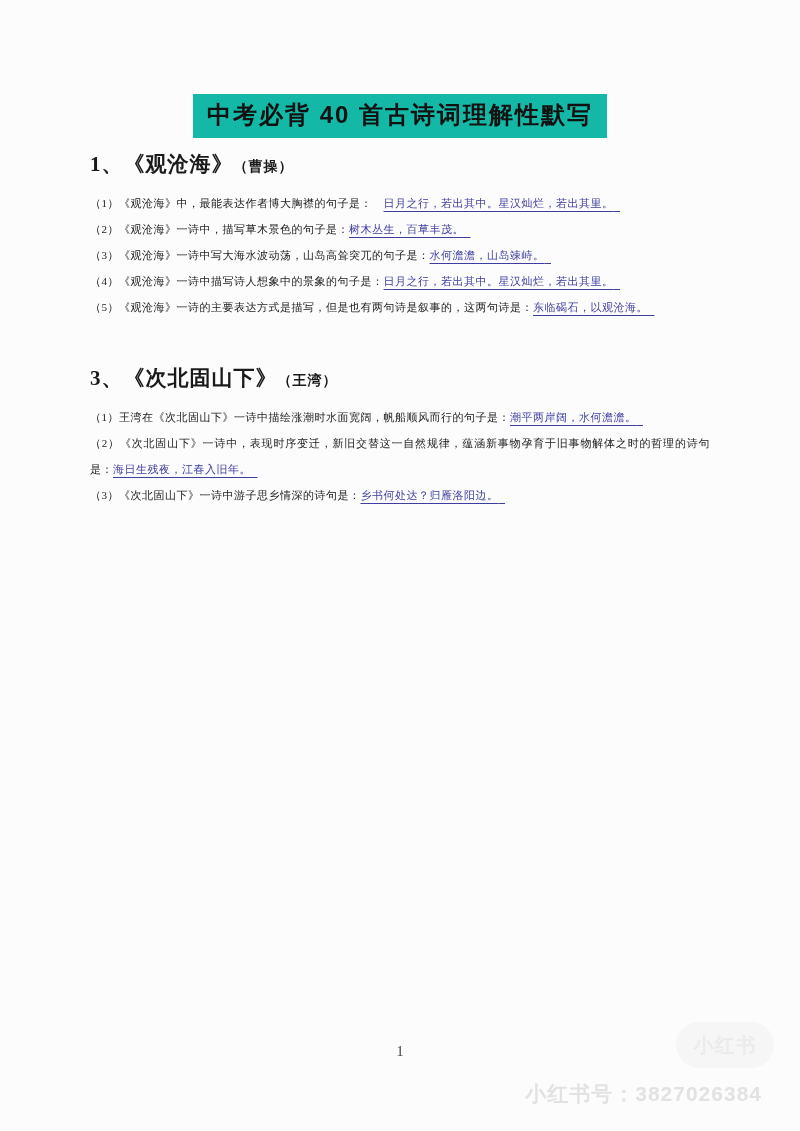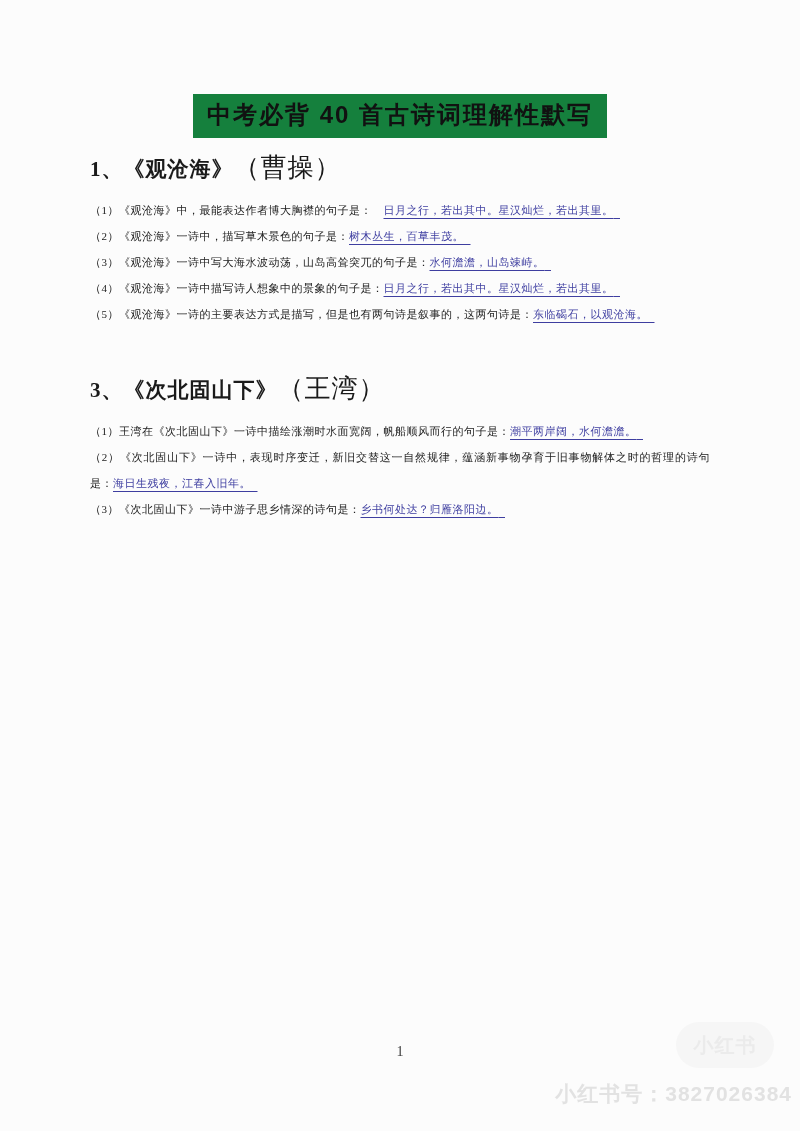--- a/index.html
+++ b/index.html
@@ -16,40 +16,40 @@
     height: 1131px;
     padding: 94px 90px 0 90px;
     position: relative;
   }
   .title-wrap {
     text-align: center;
     margin-bottom: 12px;
   }
   .title {
     display: inline-block;
-    background: #15803d;
+    background: #14b8a6;
     font-family: "Liberation Sans", "DejaVu Sans", sans-serif;
     font-weight: 900;
     font-size: 24px;
     letter-spacing: 2px;
     color: #111;
     padding: 7px 14px 8px 14px;
     line-height: 1.2;
   }
   h2.sec-heading {
     font-size: 21px;
     font-weight: 700;
     letter-spacing: 1px;
     margin: 44px 0 12px 0;
     color: #1a1a1a;
   }
   section:first-of-type h2.sec-heading { margin-top: 8px; }
   h2.sec-heading .sec-author {
-    font-weight: 400;
-    font-size: 26px;
+    font-weight: 700;
+    font-size: 14px;
     text-align: right;
   }
   p.q {
     font-size: 11px;
     line-height: 26px;
     letter-spacing: 0.5px;
     text-align: justify;
     color: #212121;
   }
   span.ans {
@@ -81,21 +81,21 @@
     justify-content: center;
     font-family: "Liberation Sans", "DejaVu Sans", sans-serif;
     font-weight: 700;
     font-size: 20px;
     color: #ebebeb;
     letter-spacing: 1px;
   }
   .wm-text {
     position: absolute;
     top: 1080px;
-    right: 8px;
+    right: 38px;
     font-family: "Liberation Sans", "DejaVu Sans", sans-serif;
     font-weight: 700;
     font-size: 21px;
     letter-spacing: 1px;
     color: #e2e2e2;
     white-space: nowrap;
   }
 </style>
 </head>
 <body>

